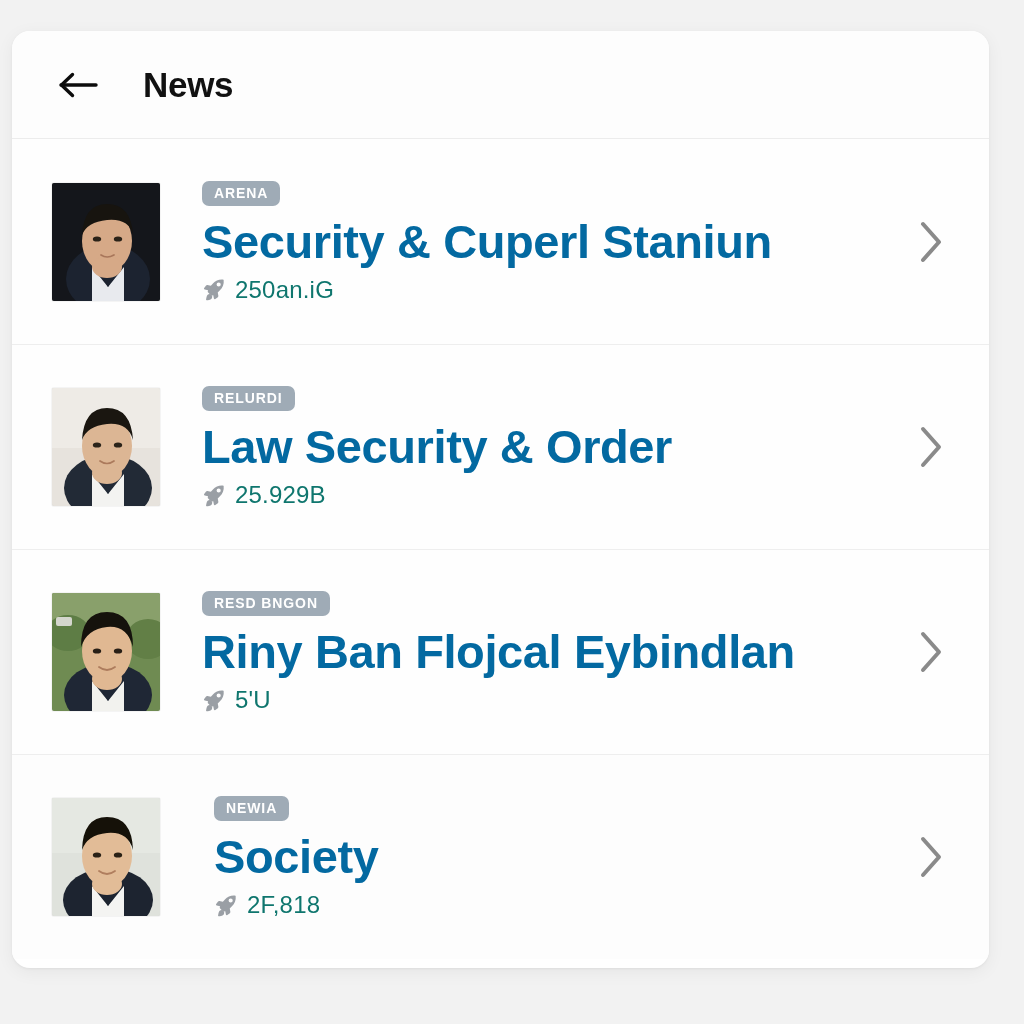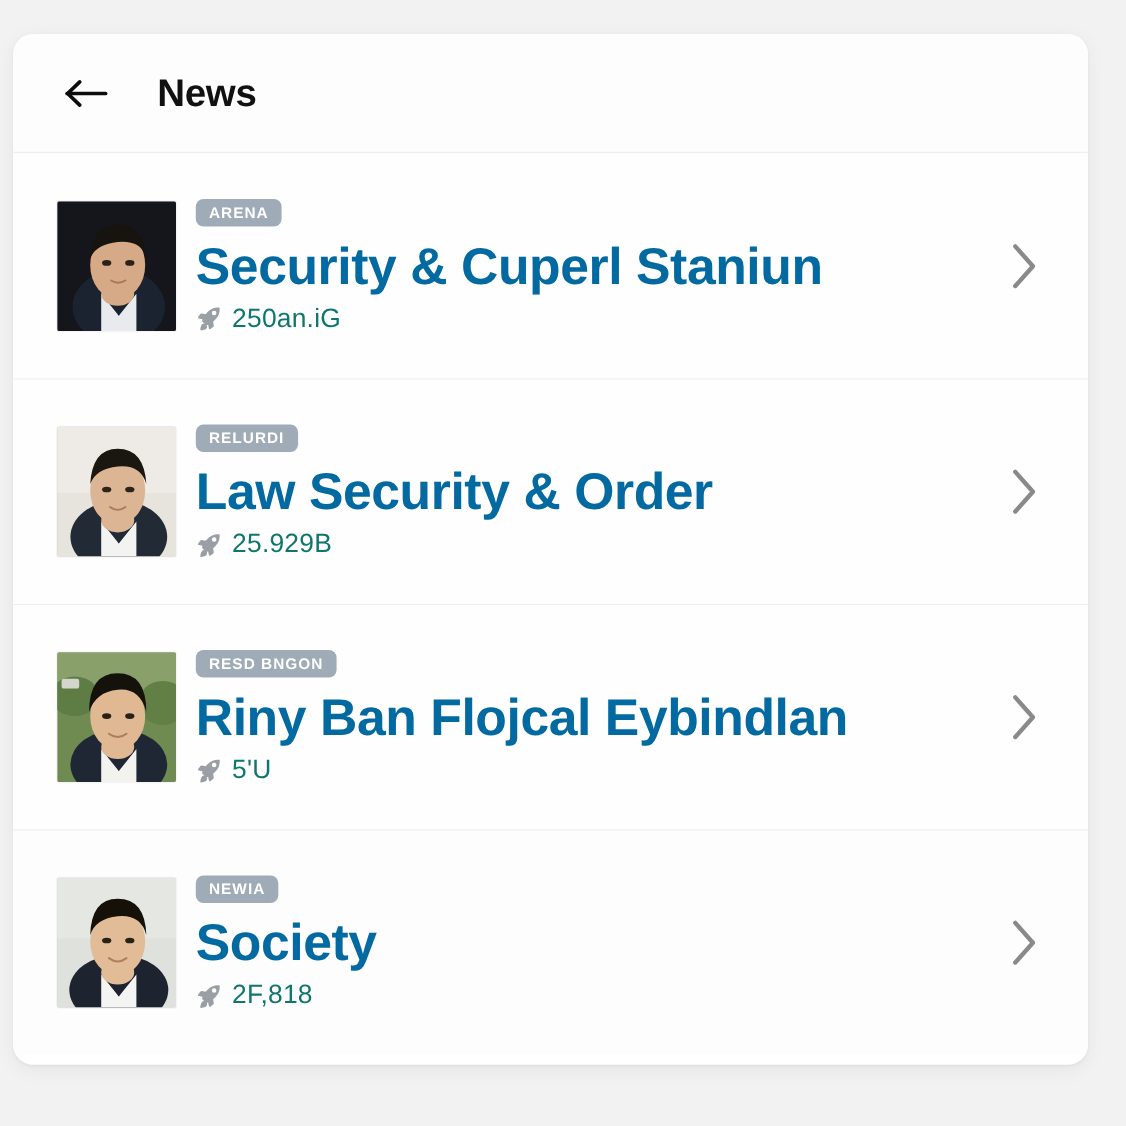--- a/index.html
+++ b/index.html
@@ -78,37 +78,37 @@
     height: 205px;
     flex: 0 0 205px;
     display: flex;
     align-items: center;
     padding: 0 30px 0 40px;
     box-sizing: border-box;
     background: #fefefe;
     cursor: pointer;
   }
   .row + .row { border-top: 1px solid #eeeeee; padding-left: 40px; }
-  .row:last-child { background: #fdfdfd; }
+  .row:last-child { background: #fdfdfd; gap: 12px; }
 
   .thumb {
     width: 108px;
     height: 118px;
     flex: 0 0 108px;
     border-radius: 2px;
     overflow: hidden;
     position: relative;
     background: #cfcfcf;
     box-shadow: 0 0 0 1px rgba(0,0,0,0.04);
   }
   .thumb svg { display: block; width: 100%; height: 100%; }
 
   .row-body {
     flex: 1 1 auto;
-    margin-left: 18px;
+    margin-left: 42px;
     display: flex;
     flex-direction: column;
     justify-content: center;
     min-width: 0;
   }
   .badge {
     display: inline-block;
     align-self: flex-start;
     background: #9fabb6;
     color: #ffffff;

